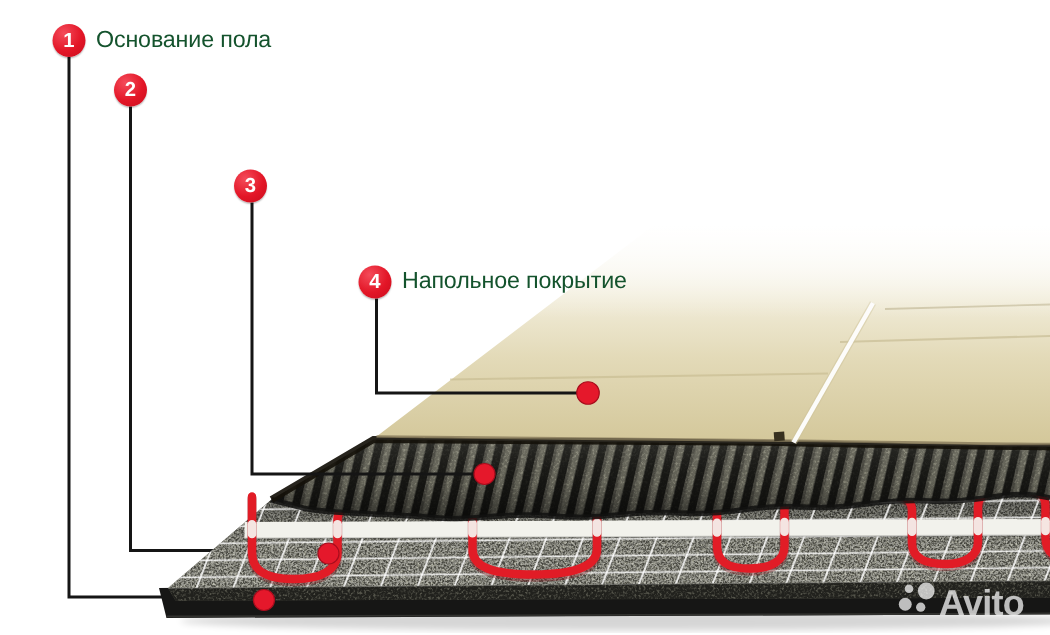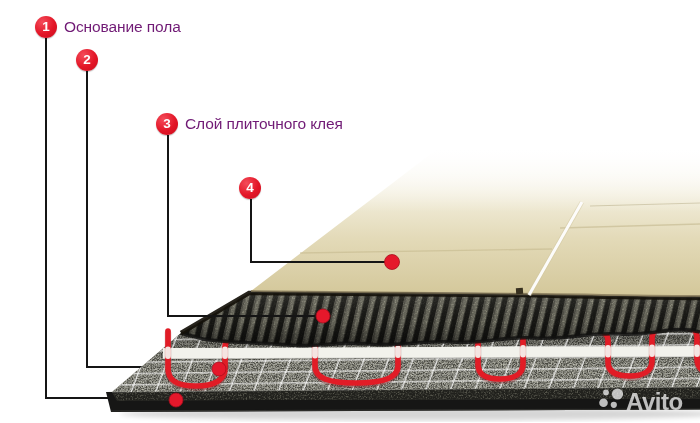--- a/index.html
+++ b/index.html
@@ -11,21 +11,21 @@
   .callout{
     position:absolute;display:flex;align-items:center;gap:7px;white-space:nowrap;
   }
   .badge{
     width:22px;height:22px;border-radius:50%;flex:0 0 auto;
     background:radial-gradient(circle at 34% 28%, #f44b5a 0%, #e31627 55%, #c90c1d 100%);
     color:#fff;font-size:13.5px;font-weight:bold;line-height:22px;text-align:center;
     box-shadow:0 1px 1px rgba(0,0,0,.25);
   }
   .callout .txt{
-    color:#701a75;font-size:15.5px;font-weight:500;letter-spacing:-0.1px;
+    color:#14532d;font-size:15.5px;font-weight:500;letter-spacing:-0.1px;
   }
   #c1{left:35px;top:16px;}
   #c2{left:76px;top:49px;}
   #c3{left:156px;top:113px;}
   #c4{left:239px;top:177px;}
 </style>
 </head>
 <body>
 
 <div class="stage">
@@ -185,19 +185,19 @@
 
   <div class="callout" id="c1">
     <span class="badge">1</span>
     <span class="txt">Основание пола</span>
   </div>
   <div class="callout" id="c2">
     <span class="badge">2</span>
   </div>
   <div class="callout" id="c3">
     <span class="badge">3</span>
-    <span class="txt">Слой плиточного клея</span>
   </div>
   <div class="callout" id="c4">
     <span class="badge">4</span>
+    <span class="txt">Напольное покрытие</span>
   </div>
 
 </div>
 
 </body></html>

